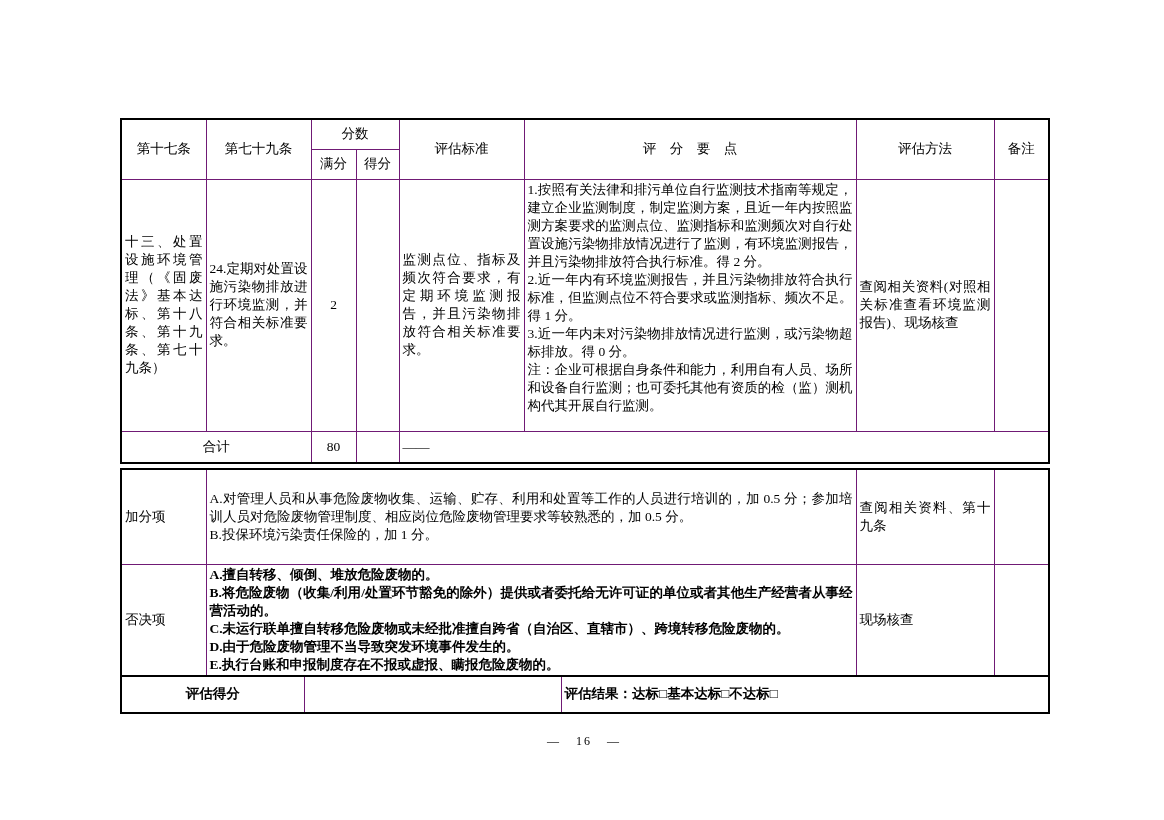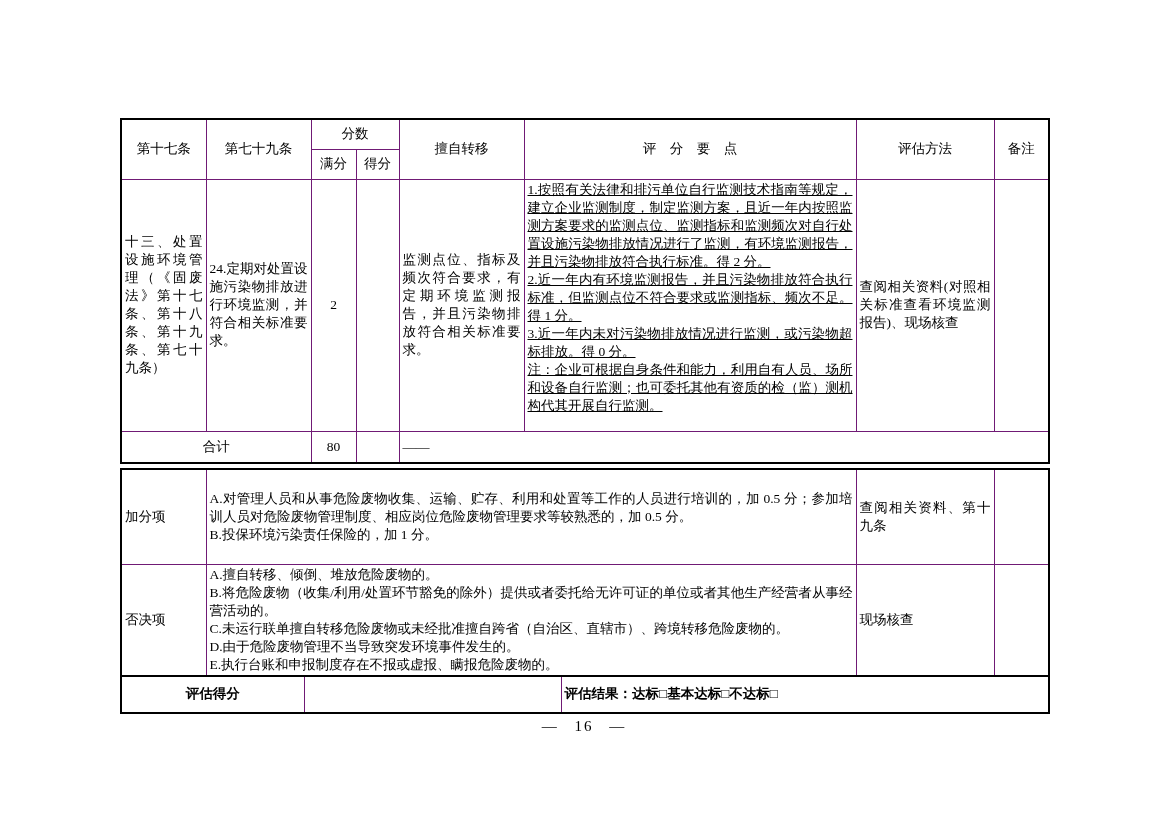--- a/index.html
+++ b/index.html
@@ -24,26 +24,26 @@
     overflow:hidden;
     word-break:break-all;
   }
   #tableA{margin-top:118px;}
   #tableB{margin-top:4px;}
   #tableC{margin-top:-2px;font-weight:bold;}
   .c{text-align:center;}
   .l{text-align:left;}
   .j{text-align:justify;text-justify:inter-ideograph;}
   .mid{vertical-align:middle;}
-  .top{vertical-align:top;text-decoration:underline;}
+  .top{vertical-align:top;}
   .pre{white-space:pre-wrap;}
-  .veto{line-height:16.5px;}
+  .veto{line-height:16.5px;font-weight:bold;}
   .pageno{
-    width:928px;margin-left:120px;margin-top:4px;
-    text-align:center;font-size:15px;letter-spacing:2px;word-spacing:10px;
+    width:928px;margin-left:120px;margin-top:20px;
+    text-align:center;font-size:12px;letter-spacing:2px;word-spacing:10px;
   }
 </style>
 </head>
 <body>
 
 <div class="page">
 
   <table class="doc" id="tableA">
     <colgroup>
       <col style="width:85px">
@@ -53,31 +53,31 @@
       <col style="width:125px">
         <col style="width:332px">
         <col style="width:138px">
         <col style="width:55px">
     </colgroup>
     <tbody>
         <tr style="height:30px">
       <td rowspan="2" class="c mid">第十七条</td>
       <td rowspan="2" class="c mid">第七十九条</td>
       <td colspan="2" class="c mid">分数</td>
-      <td rowspan="2" class="c mid">擅自转移</td>
+      <td rowspan="2" class="c mid">评估标准</td>
       <td rowspan="2" class="c mid">评　分　要　点</td>
       <td rowspan="2" class="c mid">评估方法</td>
       <td rowspan="2" class="c mid">备注</td>
     </tr>
     <tr style="height:30px">
       <td class="c mid">满分</td>
       <td class="c mid">得分</td>
     </tr>
     <tr style="height:252px">
-      <td class="j mid">十三、处置设施环境管理（《固废法》第十七条、第十八条、第十九条、第七十九条）</td>
+      <td class="j mid">十三、处置设施环境管理（《固废法》基本达标、第十八条、第十九条、第七十九条）</td>
       <td class="j mid">24.定期对处置设施污染物排放进行环境监测，并符合相关标准要求。</td>
       <td class="c mid">2</td>
       <td class="c mid"></td>
       <td class="j mid">监测点位、指标及频次符合要求，有定期环境监测报告，并且污染物排放符合相关标准要求。</td>
       <td class="j top pre">1.按照有关法律和排污单位自行监测技术指南等规定，建立企业监测制度，制定监测方案，且近一年内按照监测方案要求的监测点位、监测指标和监测频次对自行处置设施污染物排放情况进行了监测，有环境监测报告，并且污染物排放符合执行标准。得 2 分。
 2.近一年内有环境监测报告，并且污染物排放符合执行标准，但监测点位不符合要求或监测指标、频次不足。得 1 分。
 3.近一年内未对污染物排放情况进行监测，或污染物超标排放。得 0 分。
 注：企业可根据自身条件和能力，利用自有人员、场所和设备自行监测；也可委托其他有资质的检（监）测机构代其开展自行监测。</td>
       <td class="j mid">查阅相关资料(对照相关标准查看环境监测报告)、现场核查</td>
       <td class="c mid"></td>

